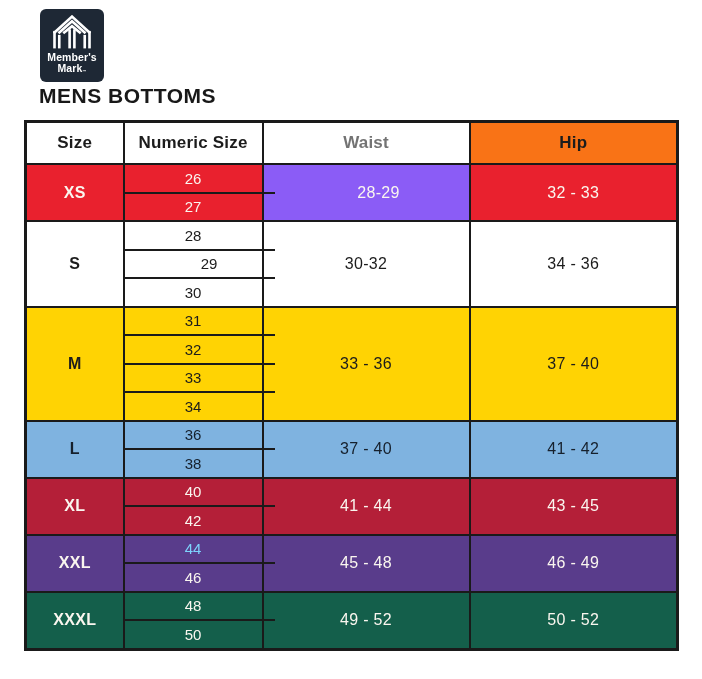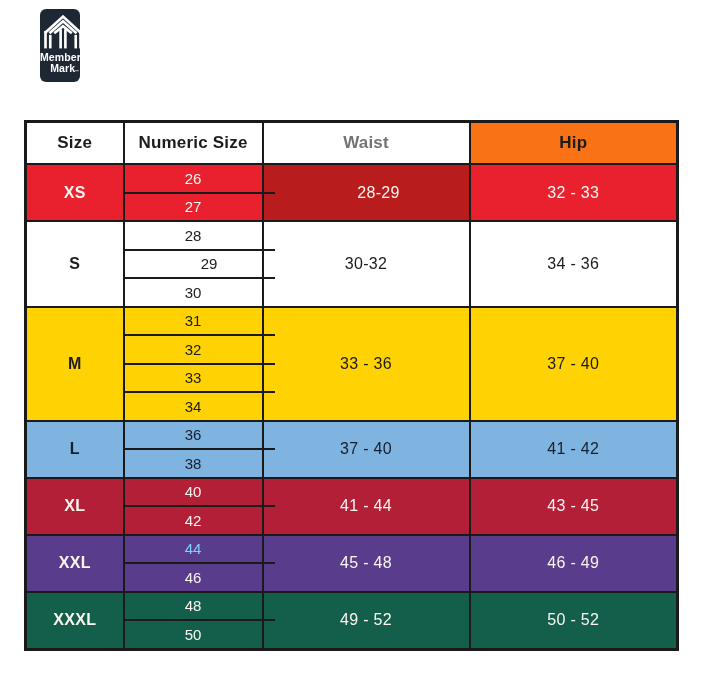--- a/index.html
+++ b/index.html
@@ -13,27 +13,27 @@
     width: 702px;
     height: 679px;
     background: #ffffff;
     overflow: hidden;
   }
   
   .logo {
     position: absolute;
     left: 40px;
     top: 9px;
-    width: 40px;
+    width: 64px;
     height: 73px;
     border-radius: 6px;
     box-sizing: border-box;
     display: flex;
     flex-direction: column;
-    align-items: flex-start;
+    align-items: center;
     padding-top: 6px;
   }
   .logo svg { width: 46px; height: 35px; display: block; }
   .logo-text {
     color: #ffffff;
     font-weight: bold;
     text-align: center;
     line-height: 1.05;
     font-size: 10.5px;
     margin-top: 2px;
@@ -127,20 +127,21 @@
         <line x1="41" y1="25" x2="41" y2="42"></line>
         <line x1="47" y1="20" x2="47" y2="42"></line>
       </g>
     </svg>
     <div class="logo-text">
       <div>Member's</div>
       <div><span>Mark</span><span class="tm">™</span></div>
     </div>
   </div>
 
+  <h1 class="title">MENS BOTTOMS</h1>
 
   <table class="size-table">
     <colgroup>
       <col style="width:98px">
       <col style="width:139px">
       <col style="width:207px">
       <col style="width:208px">
     </colgroup>
     <thead>
       <tr>
@@ -148,21 +149,21 @@
         <th style="background-color: rgb(255, 255, 255); color: rgb(28, 28, 28);">Numeric Size</th>
         <th style="background-color: rgb(255, 255, 255); color: #737373;">Waist</th>
         <th style="background-color: #f97316; color: rgb(28, 28, 28);">Hip</th>
       </tr>
     </thead>
     <tbody>
 
       <tr>
         <td class="size" rowspan="2" style="background-color: rgb(233, 33, 46); color: rgb(250, 246, 239);">XS</td>
         <td class="num overhang" style="background-color: rgb(233, 33, 46); color: rgb(250, 246, 239);">26</td>
-        <td class="range" rowspan="2" style="background-color: #b91c1c; color: rgb(250, 246, 239); padding-left: 25px;">28-29</td>
+        <td class="range" rowspan="2" style="background-color: #8b5cf6; color: rgb(250, 246, 239); padding-left: 25px;">28-29</td>
         <td class="range" rowspan="2" style="background-color: rgb(233, 33, 46); color: rgb(250, 246, 239);">32 - 33</td>
       </tr>
       <tr>
         <td class="num" style="background-color: rgb(233, 33, 46); color: rgb(250, 246, 239);">27</td>
       </tr>
 
       <tr>
         <td class="size" rowspan="3" style="background-color: rgb(255, 255, 255); color: rgb(28, 28, 28);">S</td>
         <td class="num overhang" style="background-color: rgb(255, 255, 255); color: rgb(28, 28, 28);">28</td>
         <td class="range" rowspan="3" style="background-color: rgb(255, 255, 255); color: rgb(28, 28, 28);">30-32</td>

